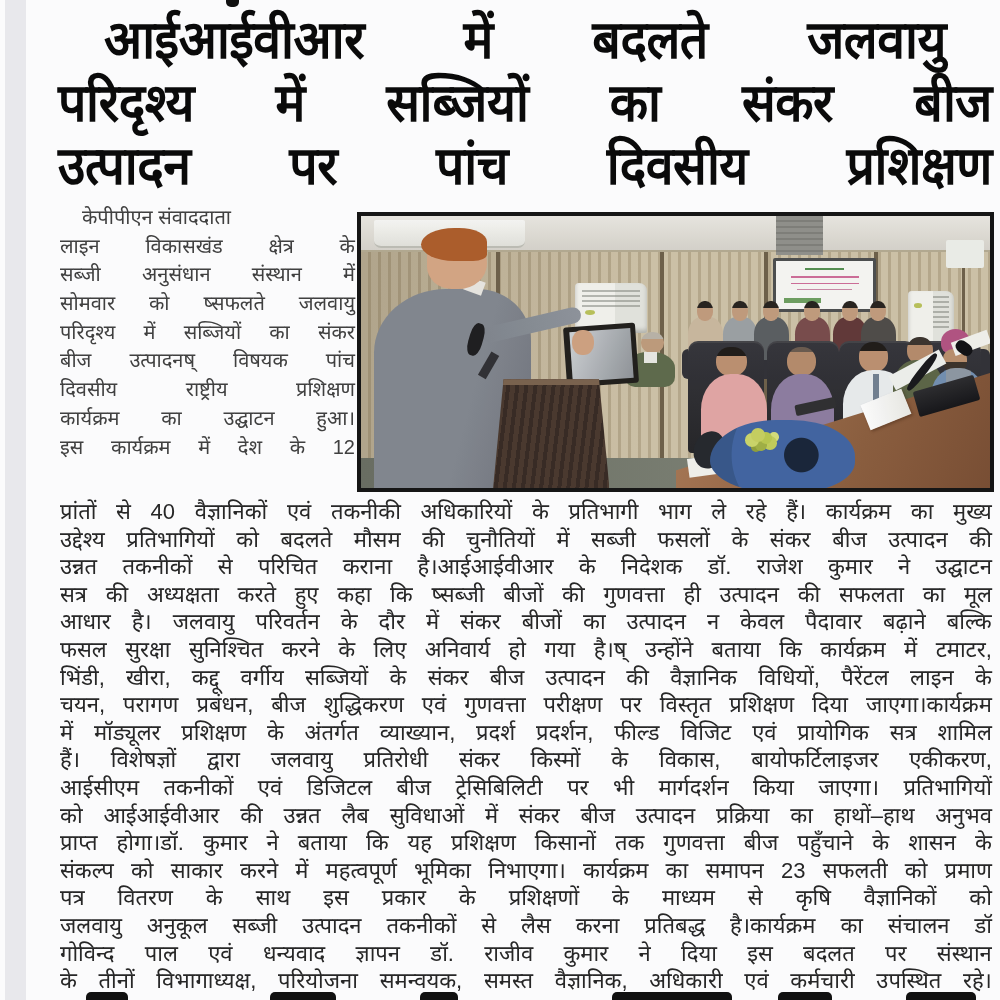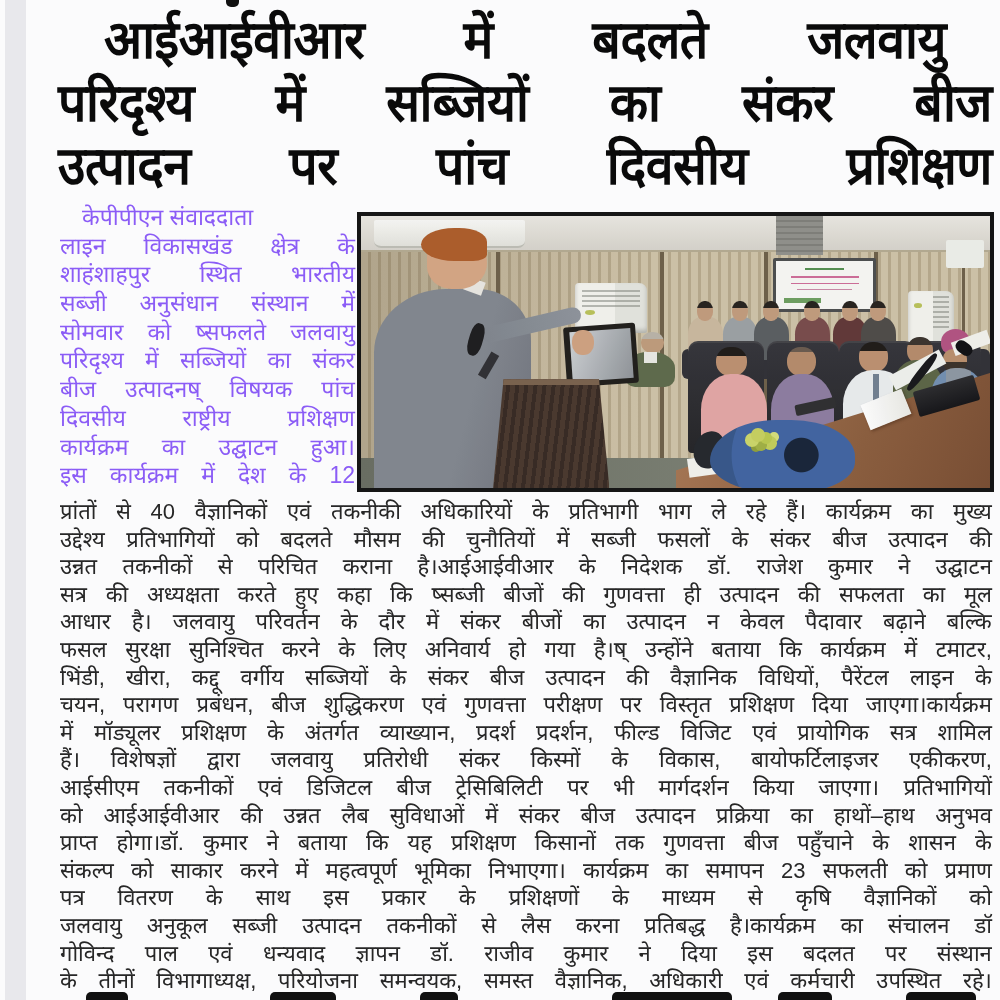--- a/index.html
+++ b/index.html
@@ -13,21 +13,21 @@
   
   .headline{left:58px;top:8px;width:934px;}
   .hl{height:63px;line-height:60px;font-size:50px;font-weight:800;color:#0a0a0a;
       transform:scaleY(1.06);transform-origin:top left;letter-spacing:-.5px;}
   .hl1{padding:0 46px;}
   
   .jl{display:flex;justify-content:space-between;white-space:nowrap;}
 
   
   .intro{left:60px;top:203px;width:295px;}
-  .il{height:28.7px;line-height:28.7px;font-size:23px;color:#8b5cf6;}
+  .il{height:28.7px;line-height:28.7px;font-size:20px;color:#404040;}
   .noj{display:block;padding-left:22px;}
   .ind{padding-left:22px;}
 
   
   .bodyblk{left:60px;top:498px;width:932px;}
   .bl{height:27.6px;line-height:27.6px;font-size:22px;color:#272727;}
 
   
   .frag{background:#111;border-radius:5px 5px 0 0;top:992px;height:9px;}
 
@@ -99,25 +99,20 @@
 
 <div class="ab intro">
   <div class="il noj">केपीपीएन संवाददाता</div>
   <div class="il jl">
       <span>लाइन</span>
       <span>विकासखंड</span>
       <span>क्षेत्र</span>
       <span>के</span>
     </div>
   <div class="il jl">
-      <span>शाहंशाहपुर</span>
-      <span>स्थित</span>
-      <span>भारतीय</span>
-    </div>
-  <div class="il jl">
       <span>सब्जी</span>
       <span>अनुसंधान</span>
       <span>संस्थान</span>
       <span>में</span>
     </div>
   <div class="il jl">
       <span>सोमवार</span>
       <span>को</span>
       <span>ष्सफलते</span>
       <span>जलवायु</span>

